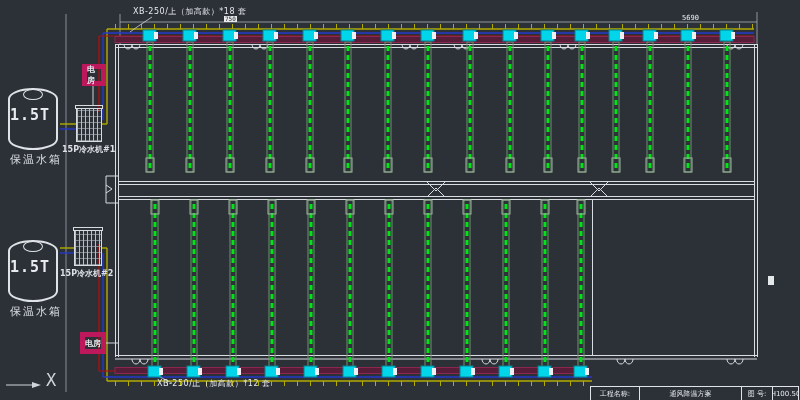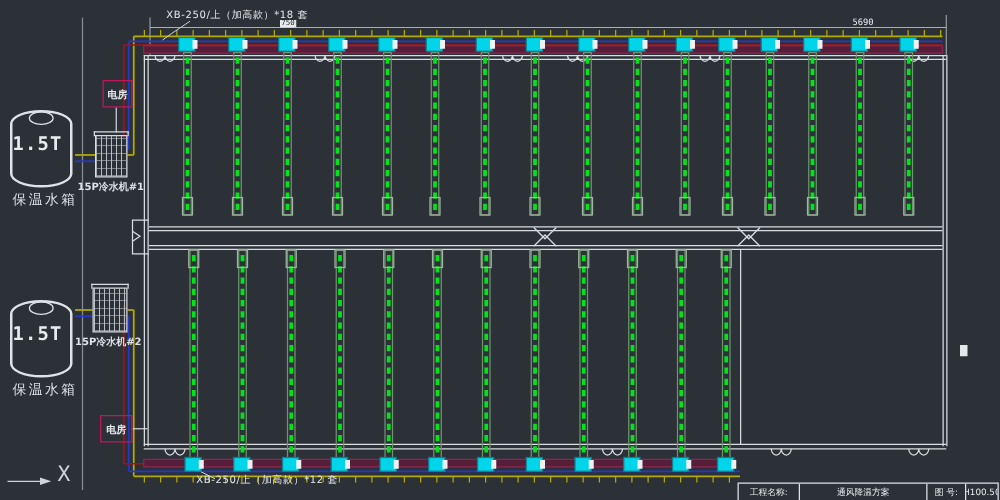--- a/index.html
+++ b/index.html
@@ -20,21 +20,21 @@
   .tank .cap{display:block;margin-top:16px;font-size:15px;font-weight:bold;
         color:#e8ebee;font-family:"DejaVu Sans Mono",monospace;letter-spacing:1px;}
   .tank-name{font-size:11px;font-weight:normal;color:#dde1e6;letter-spacing:2px;}
   
   .chiller{position:absolute;border:1px solid #d8dbdf;box-sizing:border-box;
         background-image:repeating-linear-gradient(90deg,#b9bec4 0 1px,transparent 1px 4px),
                          repeating-linear-gradient(0deg,#7e848b 0 1px,transparent 1px 6px);}
   .chiller::before{content:"";position:absolute;left:-2px;top:-4px;right:-2px;height:3px;
         border:1px solid #d8dbdf;border-bottom:none;}
   .equip-lbl{font-size:8px;color:#dde1e6;font-weight:bold;}
-  .power-box{position:absolute;border:1px solid #be185d;box-sizing:border-box;
+  .power-box{position:absolute;border:5px solid #be185d;box-sizing:border-box;
         display:flex;align-items:center;justify-content:center;
         font-size:8px;color:#e6e9ec;font-weight:bold;}
   
   .title-block{position:absolute;left:590px;top:386px;width:209px;height:15px;
         display:flex;border:1px solid #dfe2e6;box-sizing:border-box;background:#2c3138;}
   .tb-cell{display:flex;align-items:center;justify-content:center;height:100%;
         font-size:7px;color:#e8ebee;border-left:1px solid #dfe2e6;box-sizing:border-box;
         overflow:hidden;white-space:nowrap;}
   .tb-cell:first-child{border-left:none;}
 </style>

